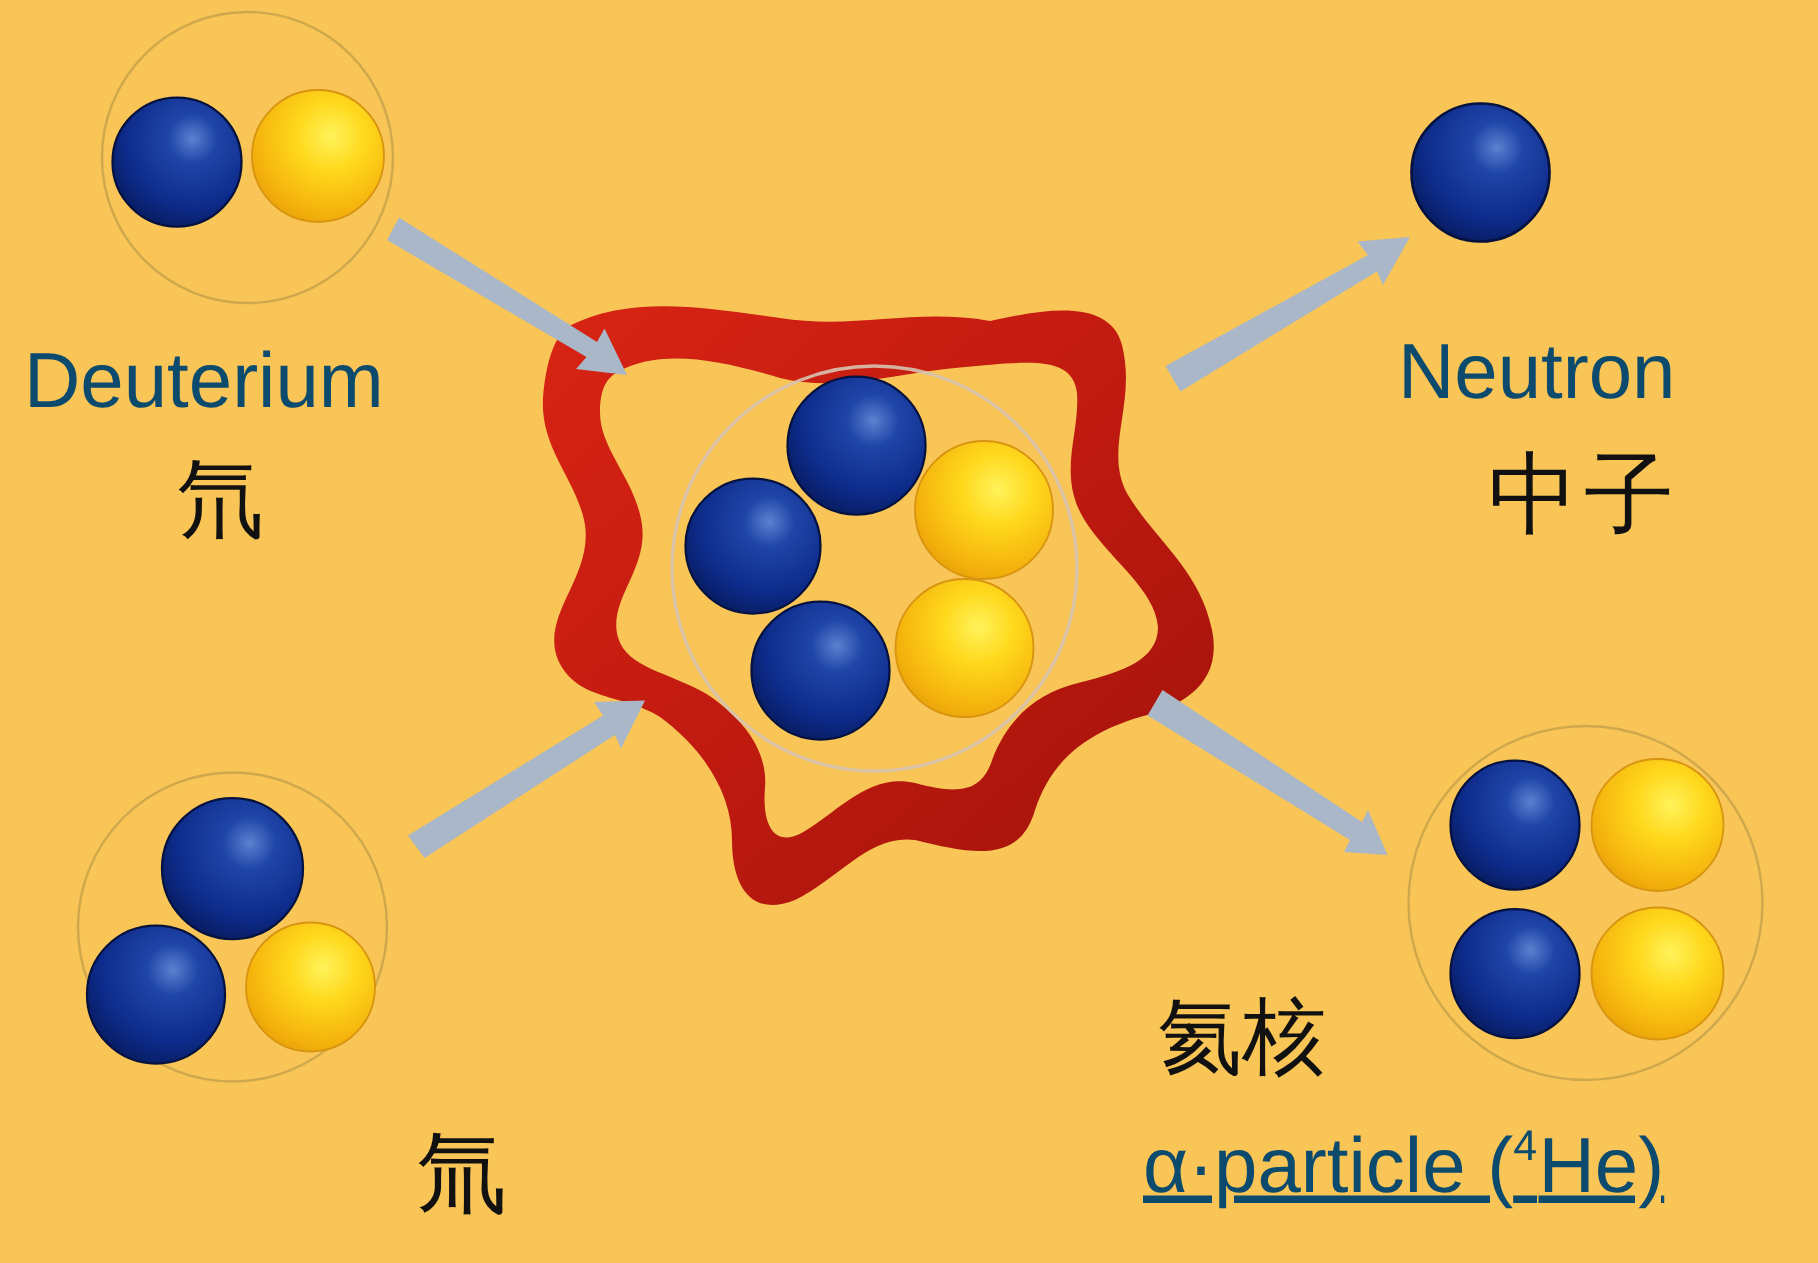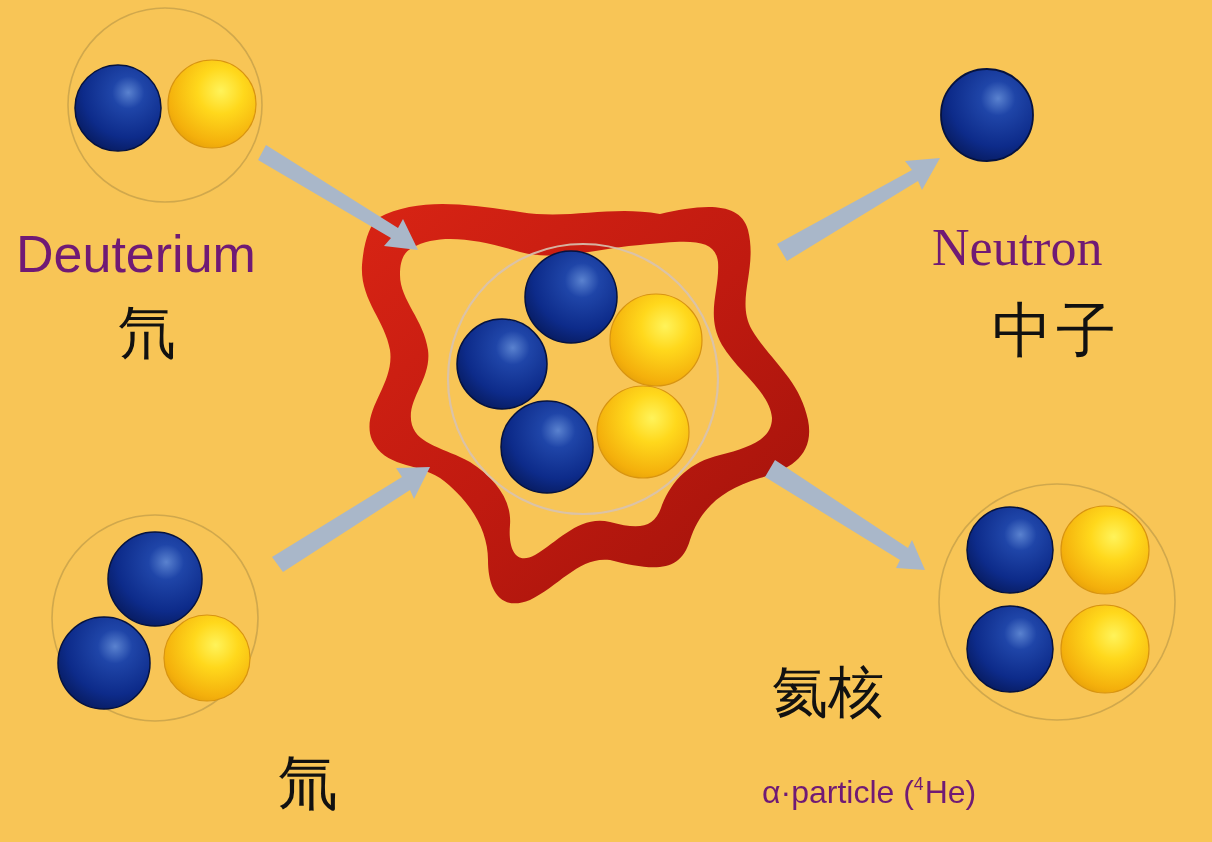--- a/index.html
+++ b/index.html
@@ -6,21 +6,21 @@
     body {
       width: 1212px; height: 842px; overflow: hidden;
       background: #f8c556;
       position: relative;
       font-family: "Liberation Sans", "DejaVu Sans", sans-serif;
     }
     .canvas { position: absolute; left: 0; top: 0; width: 1212px; height: 842px; }
     svg.diagram { position: absolute; left: 0; top: 0; }
     .label {
       position: absolute;
-      color: #701a75;
+      color: #0c4a6e;
       white-space: nowrap;
       line-height: 1;
       font-family: "Liberation Sans", "DejaVu Sans", sans-serif;
     }
     .cjk {
       position: absolute; color: #111; white-space: nowrap; line-height: 1;
       font-family: "DejaVu Sans", sans-serif;
       font-weight: normal;
     }
     sup.iso { font-size: 0.55em; vertical-align: 0.75em; margin-right: 1px; }
@@ -134,21 +134,21 @@
       <circle cx="1105" cy="550" r="44" fill="url(#gYellow)" stroke="#d89410" stroke-width="1.2"></circle>
       <circle cx="1105" cy="649" r="44" fill="url(#gYellow)" stroke="#d89410" stroke-width="1.2"></circle>
     </g>
   </svg>
 
   <div class="label" style="left:16px; top:228px; font-size:52px;">Deuterium</div>
   <div class="cjk" style="left:118px; top:303px; font-size:58px;">氘</div>
 
   <div class="cjk" style="left:278px; top:752px; font-size:60px;">氚</div>
 
-  <div class="label" style="left:932px; top:222px; font-size:52px;font-family:Liberation Serif, serif;">Neutron</div>
+  <div class="label" style="left:932px; top:222px; font-size:52px;">Neutron</div>
   <div class="cjk" style="left:992px; top:300px; font-size:60px; letter-spacing:4px;">中子</div>
 
   <div class="cjk" style="left:772px; top:664px; font-size:56px;">氦核</div>
-  <div class="label" style="left:762px; top:776px; font-size:32px;">
+  <div class="label" style="left:762px; top:750px; font-size:52px;text-decoration:underline;">
     <span>α·particle (</span><sup class="iso">4</sup><span>He)</span>
   </div>
 
 </div>
 
 </body></html>

